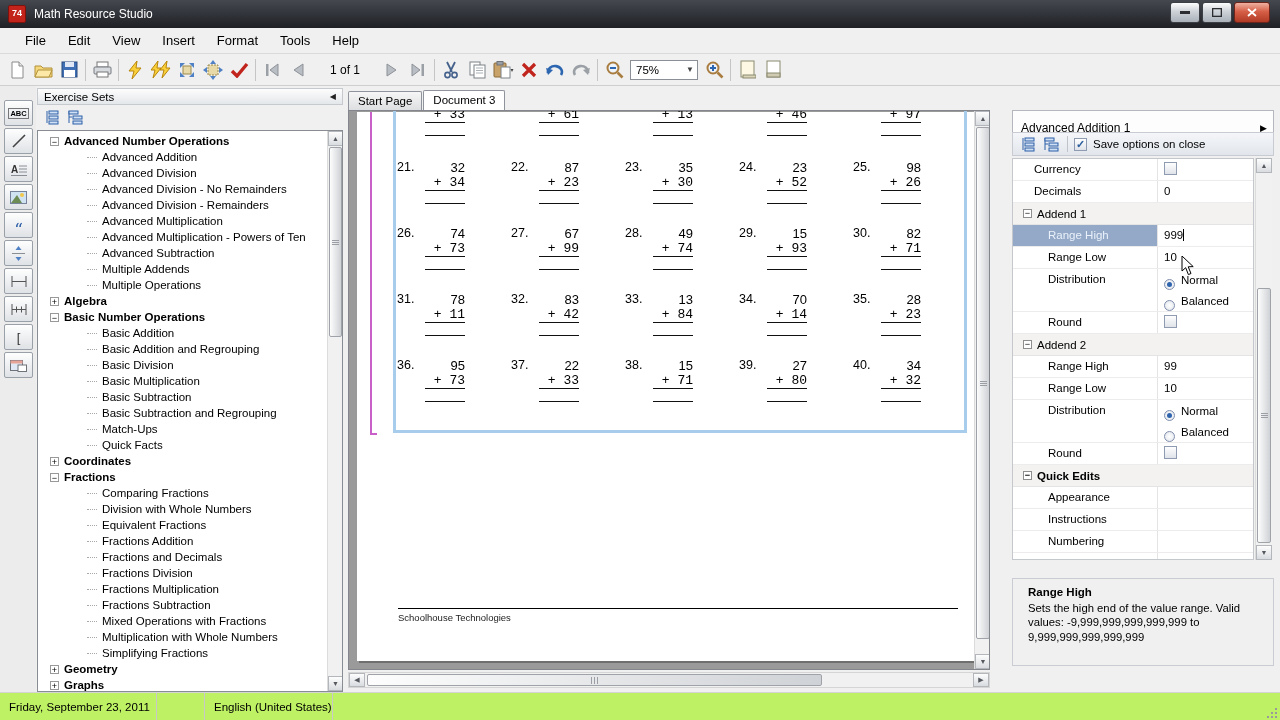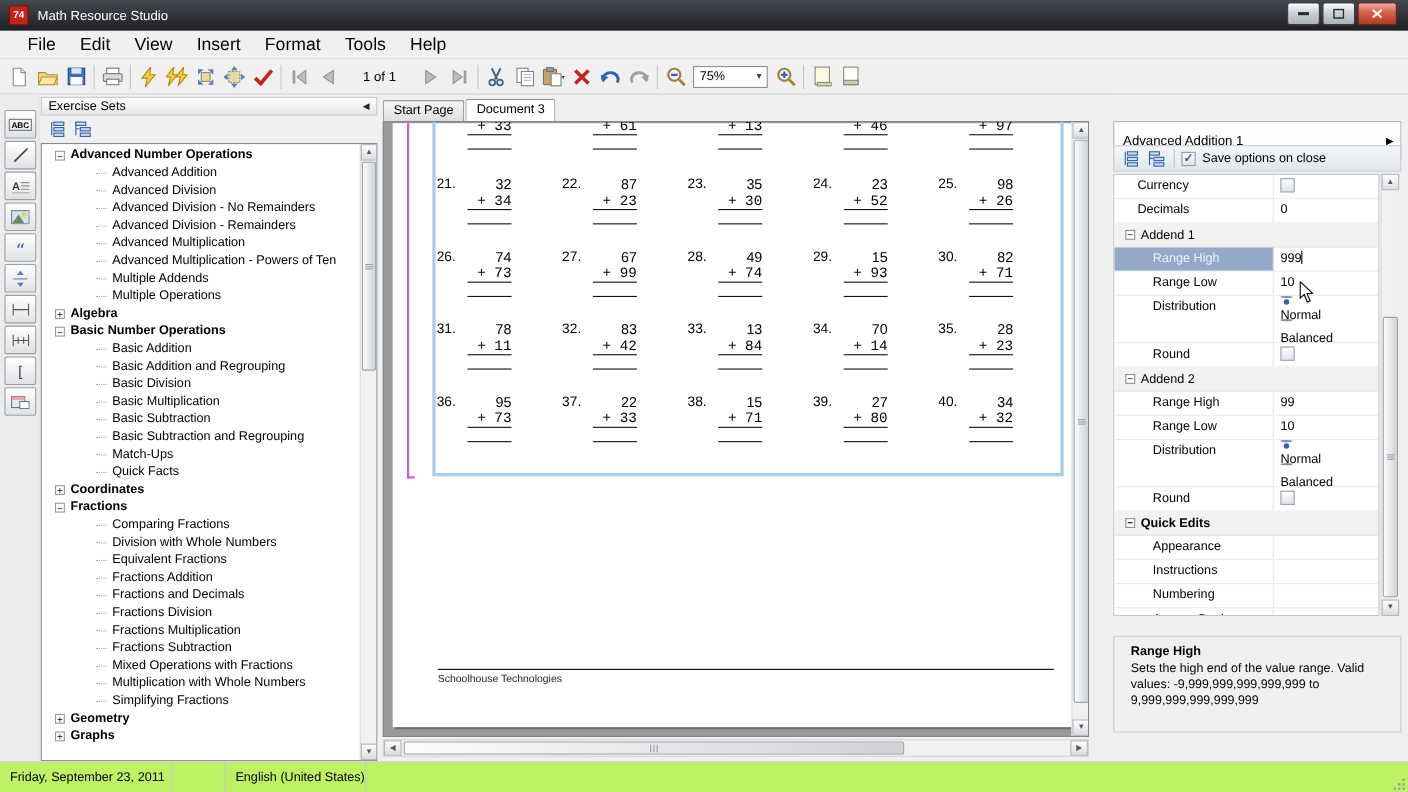--- a/index.html
+++ b/index.html
@@ -12,21 +12,21 @@
     color:#fff;font-size:9px;font-weight:bold;text-align:center;line-height:15px;border-radius:2px;}
   .wtitle{color:#fff;font-size:12px;}
   .winbtns{position:absolute;right:10px;top:2px;display:flex;gap:2px;}
   .wbtn{width:28px;height:19px;border:1px solid #3c3f45;border-radius:3px;
     background:linear-gradient(#fdfdfd,#cdd2d8 45%,#aab1b9);display:flex;align-items:center;justify-content:center;
     font-size:10px;color:#222;}
   .wbtn.close{width:34px;background:linear-gradient(#f0b0a0,#d65f47 45%,#b03a24);color:#fff;border-color:#6e241a;}
   
   .menubar{position:absolute;left:0;top:28px;width:1280px;height:26px;background:#f0f0f0;
     border-bottom:1px solid #dadada;display:flex;align-items:center;padding-left:14px;box-sizing:border-box;}
-  .menu-item{font-size:16px;padding:4px 11px;}
+  .menu-item{font-size:13px;padding:4px 11px;}
   
   .toolbar{position:absolute;left:0;top:54px;width:1280px;height:32px;background:#f0f0f0;
     border-bottom:1px solid #cfcfcf;display:flex;align-items:center;padding-left:4px;box-sizing:border-box;}
   .tbtn{width:26px;height:26px;display:flex;align-items:center;justify-content:center;flex:0 0 auto;}
   .tsep{width:1px;height:22px;background:#c5c5c5;margin:0 3px;flex:0 0 auto;}
   .pageind{font-size:12px;margin:0 19px;}
   .zoomcombo{width:68px;height:20px;background:#fff;border:1px solid #8b9097;display:flex;align-items:center;
     font-size:11.5px;padding-left:5px;box-sizing:border-box;margin:0 3px;position:relative;}
   .zoomcombo .dd{position:absolute;right:3px;font-size:8px;color:#444;}
   
@@ -99,21 +99,21 @@
   .pg-value{flex:1;padding-left:6px;}
   .pg-section{display:flex;align-items:center;height:21px;background:#f3f2f1;border-bottom:1px solid #e4e4e4;}
   .pg-section .sg{width:9px;height:9px;border:1px solid #8e8e8e;background:#fff;font-size:9px;line-height:7px;
     text-align:center;margin:0 5px 0 10px;box-sizing:border-box;}
   .pg-section.bold{font-weight:bold;}
   .pg-row.hl .pg-label{background:#93a9c7;color:#eaf1fa;}
   .caret{display:inline-block;width:1px;height:12px;background:#000;vertical-align:-2px;}
   .chk{width:13px;height:13px;border:1px solid #8e9bb0;background:linear-gradient(#fefefe,#dfe3e9);
     display:inline-flex;align-items:center;justify-content:center;margin-top:3px;box-sizing:border-box;}
   .chk.checked::before{content:"✓";font-size:11px;color:#2d5f9e;font-weight:bold;line-height:1;}
-  .radio-line{height:21px;display:flex;align-items:flex-start;gap:6px;flex-direction:column;}
+  .radio-line{height:21px;display:flex;align-items:flex-end;gap:6px;}
   .rad{width:11px;height:11px;border:1px solid #7f8dad;border-radius:50%;background:radial-gradient(#fff,#dfe4ea);
     position:relative;box-sizing:border-box;}
   .rad.sel::after{content:"";position:absolute;left:2px;top:2px;width:5px;height:5px;border-radius:50%;background:#2f64ad;}
   .rp-help{position:absolute;left:2px;top:492px;width:262px;height:88px;background:#f0f0f0;border:1px solid #c9ccd2;
     box-sizing:border-box;padding:7px 14px 0 15px;}
   .rp-help .ht{font-size:11.5px;font-weight:bold;margin-bottom:3px;}
   .rp-help .hb{font-size:11.3px;line-height:1.28;width:228px;}
   
   .statusbar{position:absolute;left:0;top:692px;width:1280px;height:28px;background:#bef264;border-top:1px solid #d4d4d4;}
   .sb-cell{position:absolute;top:0;height:100%;display:flex;align-items:center;font-size:11.5px;padding-left:9px;
@@ -431,20 +431,24 @@
           <div class="tree-row item">
             <span class="tw leaf"></span>
             <span class="tlabel">Advanced Multiplication</span>
           </div>
 
           <div class="tree-row item">
             <span class="tw leaf"></span>
             <span class="tlabel">Advanced Multiplication - Powers of Ten</span>
           </div>
 
+          <div class="tree-row item">
+            <span class="tw leaf"></span>
+            <span class="tlabel">Advanced Subtraction</span>
+          </div>
 
           <div class="tree-row item">
             <span class="tw leaf"></span>
             <span class="tlabel">Multiple Addends</span>
           </div>
 
           <div class="tree-row item">
             <span class="tw leaf"></span>
             <span class="tlabel">Multiple Operations</span>
           </div>

